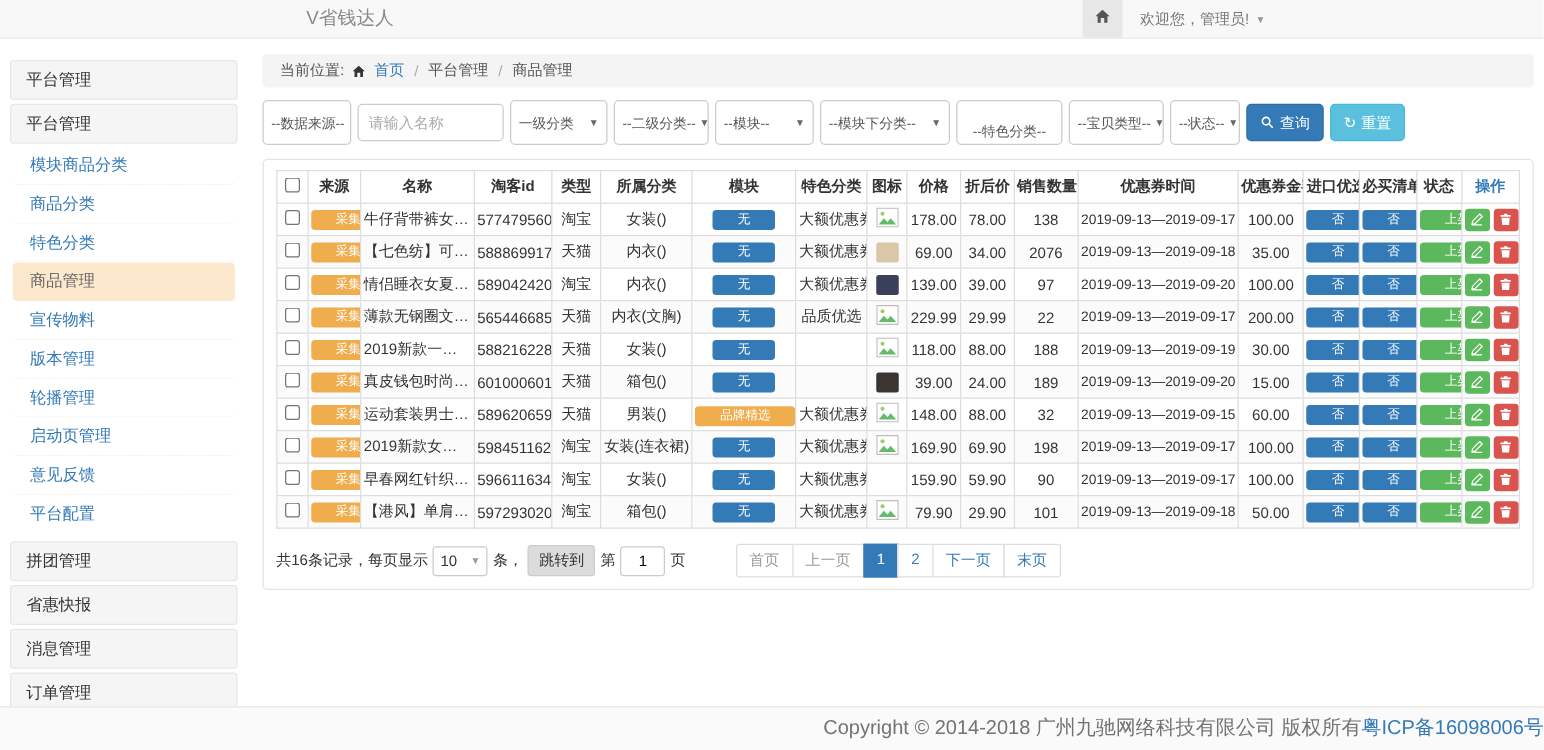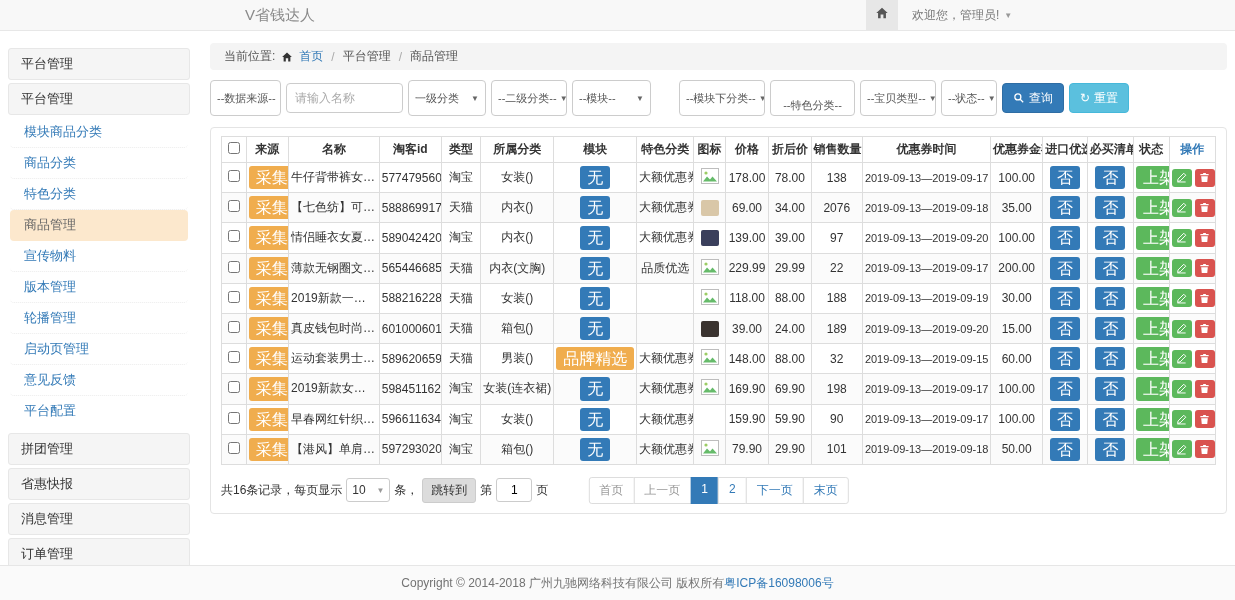--- a/index.html
+++ b/index.html
@@ -49,21 +49,21 @@
   .tbtn.batch-del{background:#e1797f}
   
   table{width:100%;border-collapse:collapse;table-layout:fixed}
   th,td{border:1px solid #ddd;padding:3px 2px;font-size:12px;text-align:center;color:#333;
     overflow:hidden;white-space:nowrap;height:19px;vertical-align:middle}
   th{font-weight:bold;background:#fff}
   th.op-col{color:#337ab7}
   tbody tr:nth-child(even){background:#fbfbfb}
   td.date-cell{font-size:11px}
   td.name-cell{text-overflow:ellipsis}
-  .badge{display:inline-block;border-radius:3px;color:#fff;font-size:16px;padding:2px 7px;line-height:1.2}
+  .badge{display:inline-block;border-radius:3px;color:#fff;font-size:10px;padding:2px 20px;line-height:1.2}
   .badge.orange{background:#f0ad4e}
   .badge.blue{background:#337ab7;cursor:pointer}
   .badge.green{background:#5cb85c;cursor:pointer}
   .module-text{margin-left:3px}
   .thumb{width:18px;height:16px;border-radius:2px;margin:0 auto}
   .opbtn{display:inline-flex;align-items:center;justify-content:center;width:20px;height:18px;border-radius:3px;border:none;padding:0;cursor:pointer;vertical-align:middle}
   .opbtn.edit{background:#5cb85c;margin-right:3px}
   .opbtn.del{background:#d9534f}
   input[type=checkbox]{width:12px;height:12px;margin:0}
   
@@ -74,21 +74,21 @@
   .jump-btn{background:#dcdcdc;border:1px solid #ccc;border-radius:3px;padding:3px 8px;font-size:12px;color:#333;cursor:pointer}
   .page-input{box-sizing:border-box;width:36px;height:24px;border:1px solid #ccc;border-radius:3px;text-align:center;font-size:12px}
   .pager{position:absolute;left:50%;transform:translateX(-50%);top:0;display:flex}
   .pg-btn{display:inline-block;border:1px solid #ddd;background:#fff;padding:4px 10px;font-size:12px;color:#337ab7;margin-left:-1px;cursor:pointer}
   .pg-btn:first-child{border-radius:3px 0 0 3px;margin-left:0}
   .pg-btn:last-child{border-radius:0 3px 3px 0}
   .pg-btn.active{background:#337ab7;border-color:#337ab7;color:#fff}
   .pg-btn.disabled{color:#999;cursor:default}
   
   .footer{position:absolute;left:0;right:0;bottom:0;height:34px;background:#fafafa;border-top:1px solid #e6e6e6;
-    text-align:center;line-height:34px;font-size:12px;color:#737373;z-index:6}
+    text-align:right;line-height:34px;font-size:16px;color:#737373;z-index:6}
   .footer a{color:#337ab7;text-decoration:none;cursor:pointer}
 </style>
 </head>
 <body>
 
 <div class="navbar">
   <div class="brand">V省钱达人</div>
   <div class="nav-right">
     <div class="home-box">
       <span>
@@ -166,21 +166,21 @@
         <span class="fsel-caret">▼</span>
       </div>
       <div class="fsel" style="width: 76px;">
         <span class="fsel-label">--二级分类--</span>
         <span class="fsel-caret">▼</span>
       </div>
       <div class="fsel" style="width: 79px;">
         <span class="fsel-label">--模块--</span>
         <span class="fsel-caret">▼</span>
       </div>
-      <div class="fsel" style="width: 86px; margin-left: 23px;">
+      <div class="fsel" style="width: 104px;">
         <span class="fsel-label">--模块下分类--</span>
         <span class="fsel-caret">▼</span>
       </div>
       <div class="fsel" style="width: 85px; flex-direction: column;">
         <span class="fsel-label">--特色分类--</span>
         <span class="fsel-caret">▼</span>
       </div>
       <div class="fsel" style="width: 76px;">
         <span class="fsel-label">--宝贝类型--</span>
         <span class="fsel-caret">▼</span>

